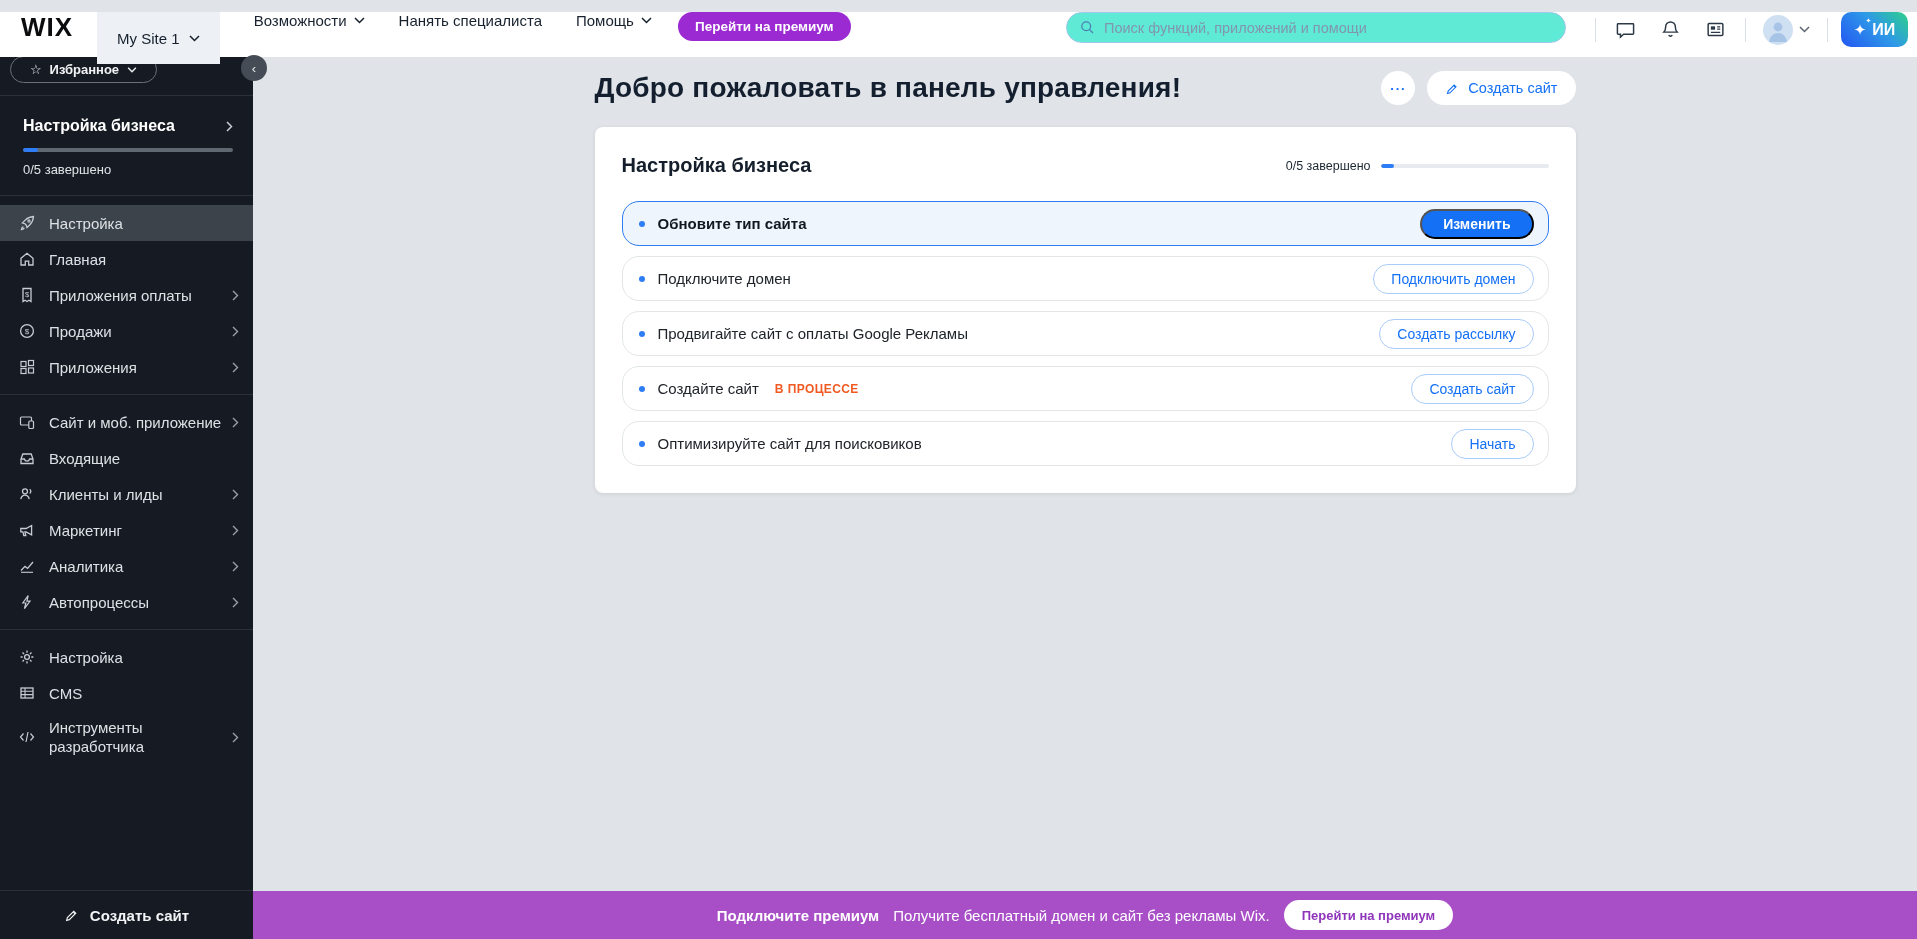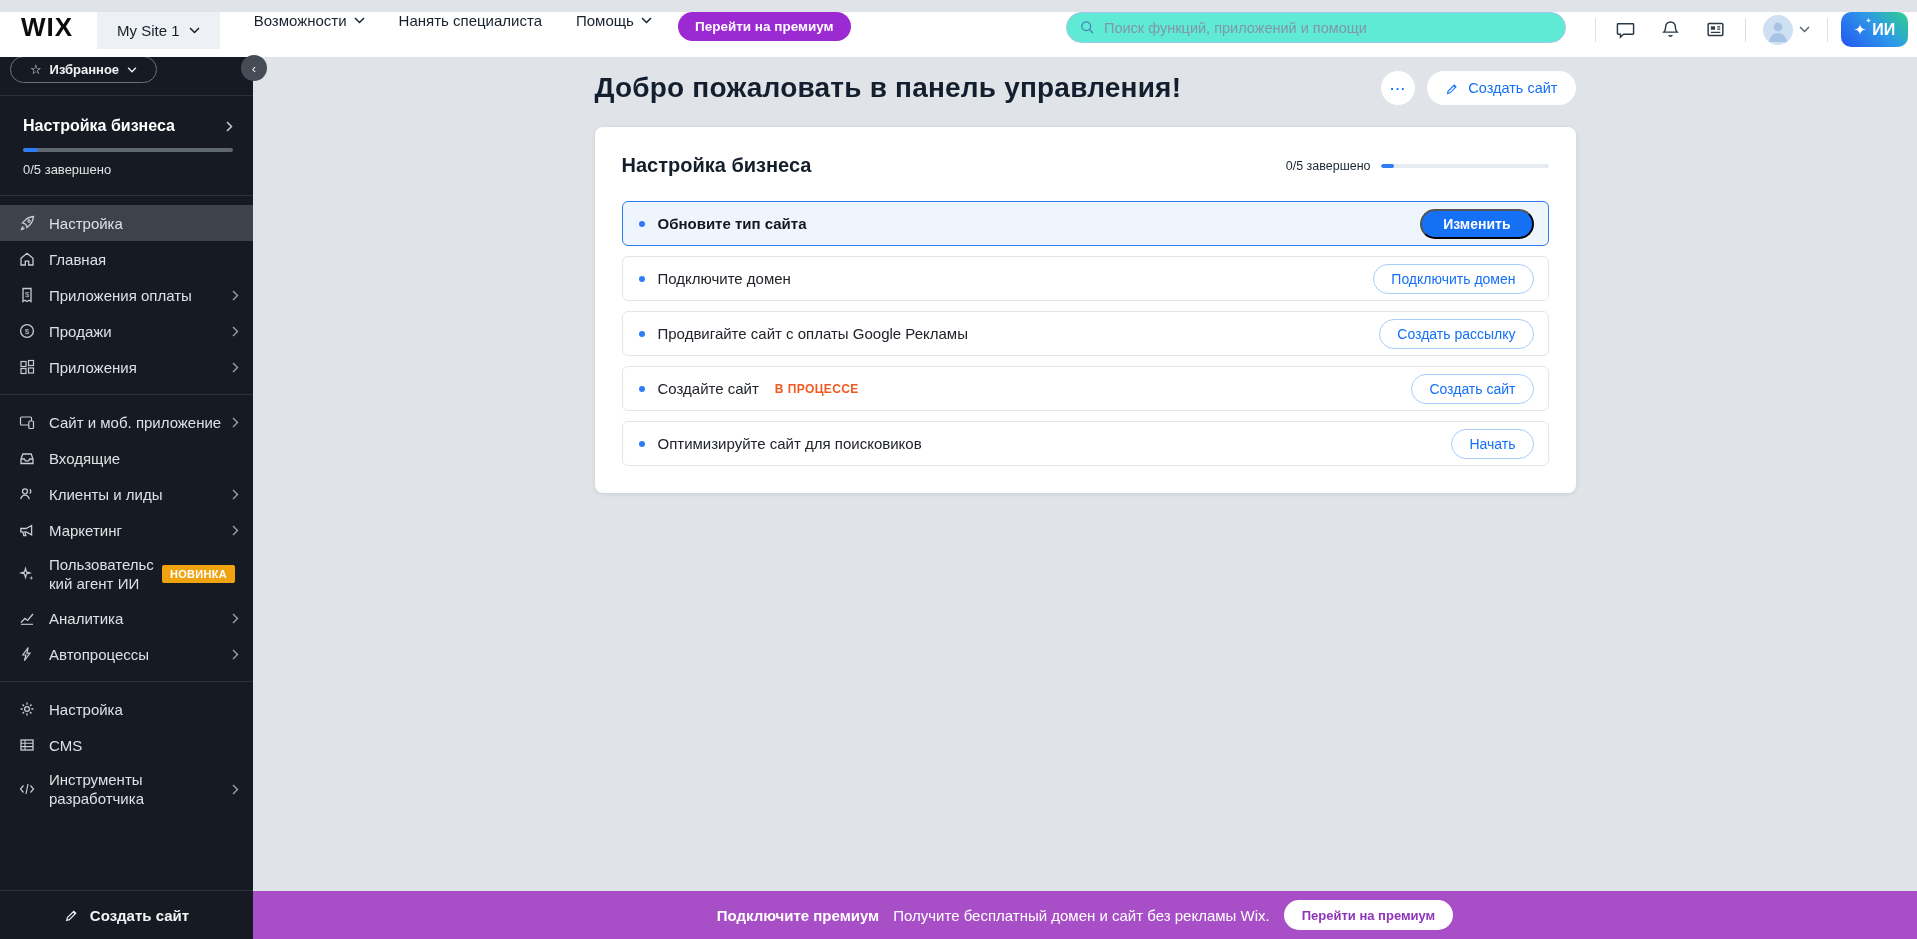--- a/index.html
+++ b/index.html
@@ -2,21 +2,21 @@
 <html><head>
 <meta charset="utf-8">
 <style>
   * { margin:0; padding:0; box-sizing:border-box; }
   html,body { width:1917px; height:939px; overflow:hidden; }
   body { font-family:"Liberation Sans","DejaVu Sans",sans-serif; position:relative; background:#e0e4e8; color:#1b2733; }
 
   
   .topbar { position:absolute; top:12px; left:0; right:0; height:45px; background:#fff; display:flex; align-items:flex-start; z-index:40; }
   .logo { font-size:26px; font-weight:800; letter-spacing:1px; color:#0b0c0e; padding:0 24px 0 21px; }
-  .site-tab { height:37px; padding:0 20px; background:#edf1f6; display:flex; align-items:center; gap:9px; font-size:15px; color:#16202c; cursor:pointer; }
+  .site-tab { height:52px; padding:0 20px; background:#edf1f6; display:flex; align-items:center; gap:9px; font-size:15px; color:#16202c; cursor:pointer; }
   .nav-link { display:flex; align-items:center; gap:7px; font-size:15px; color:#18222e; margin-left:34px; cursor:pointer; white-space:nowrap; }
   .premium-pill { margin-left:26px; height:29px; padding:0 17px; border-radius:15px; background:#9b2ad3; color:#fff; font-size:13.5px; font-weight:700; display:flex; align-items:center; cursor:pointer; white-space:nowrap; }
   .search-wrap { margin-left:auto; width:500px; height:31px; border:1px solid #a3c6ea; border-radius:16px; background:#5eead4; display:flex; align-items:center; padding:0 12px; gap:8px; }
   .search-wrap input { border:none; outline:none; background:transparent; flex:1; font-size:14.5px; color:#34485e; font-family:inherit; }
   .search-wrap input::placeholder { color:#8296ac; }
   .top-icons { display:flex; align-items:center; margin-left:22px; gap:0; }
   .tb-icon { padding:0 12px; display:flex; align-items:center; cursor:pointer; }
   .tb-divider { width:1px; height:24px; background:#d9dfe5; margin:0 7px; }
   .avatar-wrap { display:flex; align-items:center; gap:6px; padding:0 10px; cursor:pointer; }
   .avatar { width:30px; height:30px; border-radius:50%; background:#cfe0f2; display:flex; align-items:flex-end; justify-content:center; overflow:hidden; }
@@ -56,21 +56,21 @@
   .hdr-create { height:34px; padding:0 18px; border-radius:17px; background:#fff; color:#1470f5; font-size:14.5px; display:flex; align-items:center; gap:8px; cursor:pointer; }
 
   .card { margin-top:22px; background:#fff; border-radius:8px; box-shadow:0 1px 4px rgba(22,29,37,.10); padding:27px 27px 23px 27px; }
   .card-head { display:flex; align-items:center; padding:0 0 24px 0; }
   .card-title { font-size:20px; font-weight:700; color:#141f2b; }
   .card-progress { margin-left:auto; display:flex; align-items:center; gap:10px; }
   .cp-label { font-size:12.5px; color:#1b2733; }
   .cp-bar { width:168px; height:4px; border-radius:2px; background:#e7eaee; overflow:hidden; }
   .cp-bar .fill { height:100%; border-radius:2px; background:#2e7cf6; }
 
-  .task { display:flex; align-items:center; height:45px; border:1px solid #e2e6e9; border-radius:6px; background:#fff; padding:0 14px 0 16px; margin-bottom:10px; }
+  .task { display:flex; align-items:center; height:45px; border:1px solid #e2e6e9; border-radius:17px; background:#fff; padding:0 14px 0 16px; margin-bottom:10px; }
   .task.active { background:#eff5fd; border:1px solid #2e7cf2; }
   .t-dot { width:6px; height:6px; border-radius:50%; background:#2f7df5; flex:0 0 6px; margin-right:13px; }
   .t-label { font-size:15px; color:#20242a; }
   .task.active .t-label { font-weight:700; color:#13181e; }
   .t-status { margin-left:16px; font-size:12px; font-weight:700; letter-spacing:.4px; color:#f05a22; }
   .t-btn { margin-left:auto; height:30px; border-radius:15px; font-size:14px; display:flex; align-items:center; padding:0 17px; cursor:pointer; white-space:nowrap; font-family:inherit; }
   .t-btn.solid { background:#1470f5; color:#fff; font-weight:700; padding:0 21px; }
   .t-btn.outline { background:#fff; border:1px solid #a9ccf8; color:#1470f5; }
 
   
@@ -278,30 +278,20 @@
     <div class="s-item">
       <span class="s-icon">
           <svg width="18" height="18" viewBox="0 0 18 18">
             <path d="M2.8 7.5v3.4h2.1l.9 3.8h2l-.9-3.8h1.2l5.5 3V4.5l-5.5 3z" fill="none" stroke="#c6ccd2" stroke-width="1.3"></path>
           </svg>
         </span>
       <span class="s-label">Маркетинг</span>
       <svg class="s-chev" width="7" height="11" viewBox="0 0 7 11">
           <polyline points="1,1 5.5,5.5 1,10" fill="none" stroke="#9aa1a8" stroke-width="1.4"></polyline>
         </svg>
-    </div>
-    <div class="s-item">
-      <span class="s-icon">
-          <svg width="18" height="18" viewBox="0 0 18 18">
-            <path d="M7.5 3.5l1 3.4 3.4 1-3.4 1-1 3.6-1-3.6-3.4-1 3.4-1z" fill="none" stroke="#c6ccd2" stroke-width="1.2"></path>
-            <path d="M13.3 10.8l.5 1.6 1.6.5-1.6.5-.5 1.6-.5-1.6-1.6-.5 1.6-.5z" fill="#c6ccd2"></path>
-          </svg>
-        </span>
-      <span class="s-label narrow">Пользовательский агент ИИ</span>
-      <span class="s-badge">НОВИНКА</span>
     </div>
     <div class="s-item">
       <span class="s-icon">
           <svg width="18" height="18" viewBox="0 0 18 18">
             <path d="M3 13.5 7 9.4l2.6 2L15 5" fill="none" stroke="#c6ccd2" stroke-width="1.3"></path>
             <path d="M3 15.3h12" stroke="#c6ccd2" stroke-width="1.1"></path>
           </svg>
         </span>
       <span class="s-label">Аналитика</span>
       <svg class="s-chev" width="7" height="11" viewBox="0 0 7 11">

